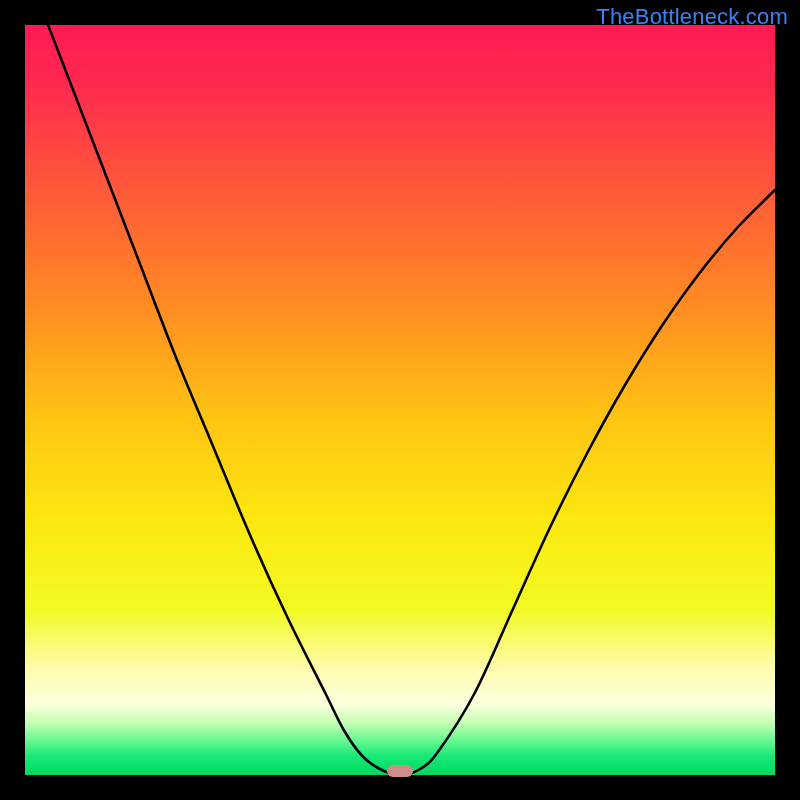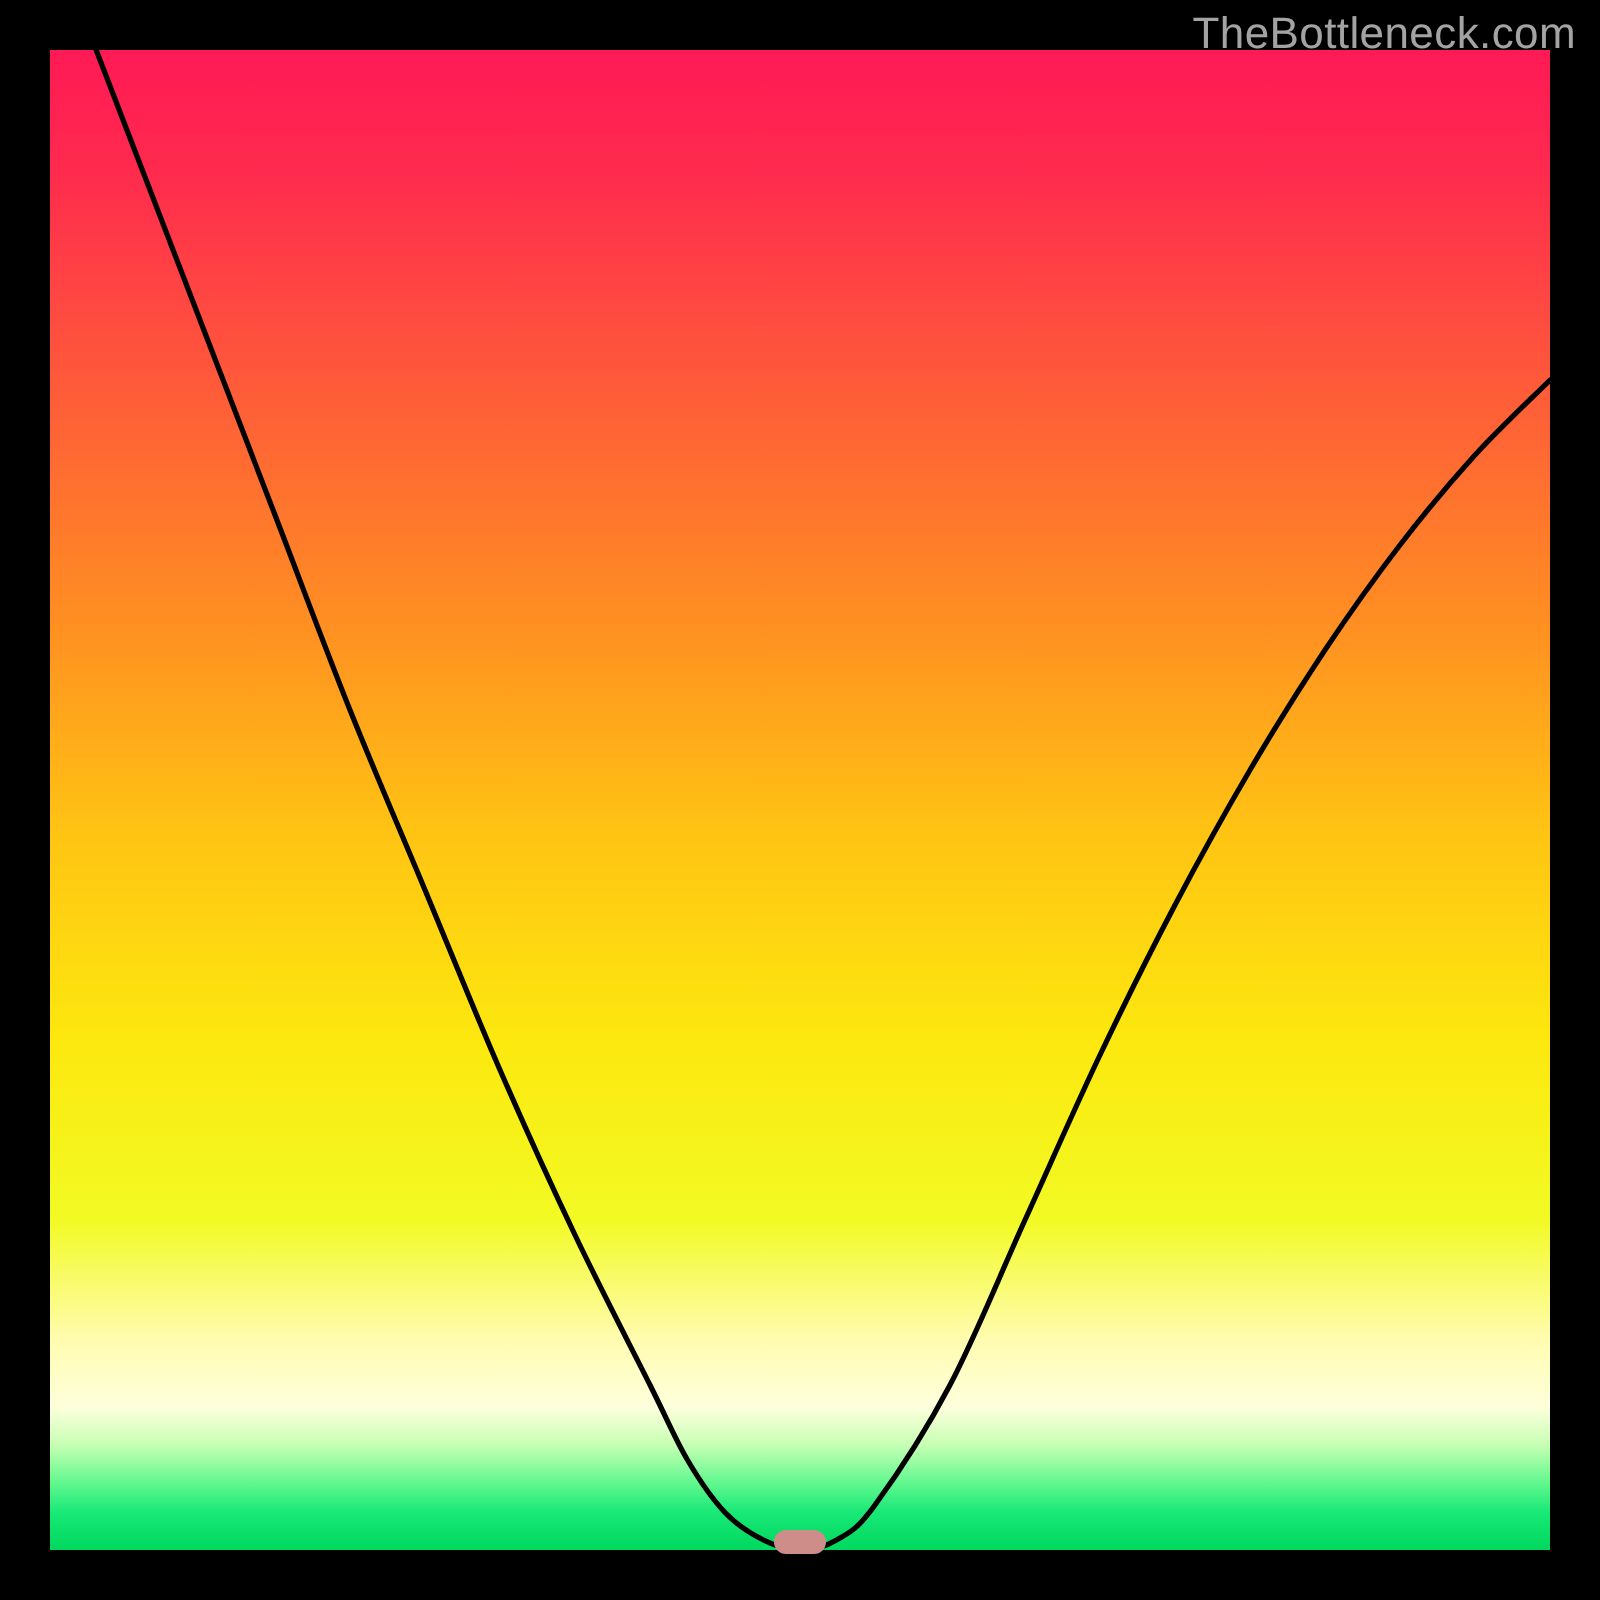--- a/index.html
+++ b/index.html
@@ -14,21 +14,21 @@
   .frame {
     position: relative;
     width: 800px;
     height: 800px;
     background: #000;
   }
   .watermark {
     position: absolute;
     top: 4px;
     right: 12px;
-    color: #a3a3a3;
+    color: #3b82f6;
     font-size: 22px;
     font-weight: 500;
     letter-spacing: 0.2px;
     z-index: 10;
   }
   .plot-area {
     position: absolute;
     left: 25px;
     top: 25px;
     width: 750px;

